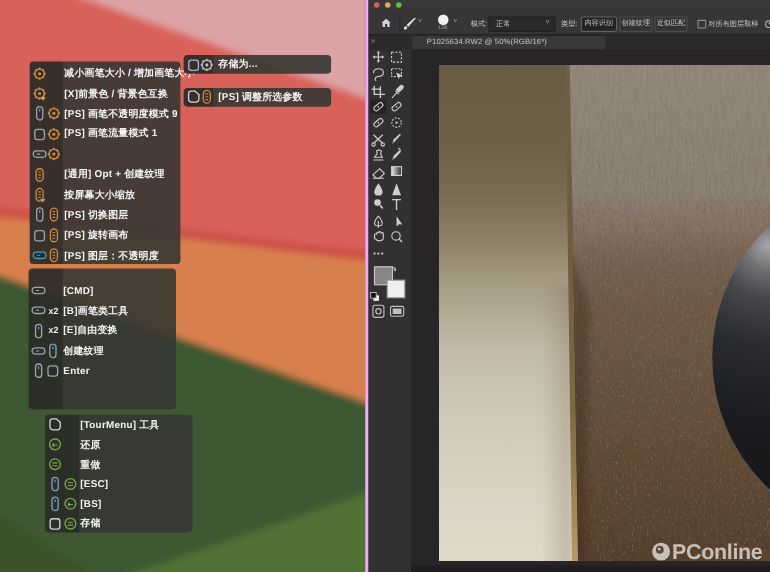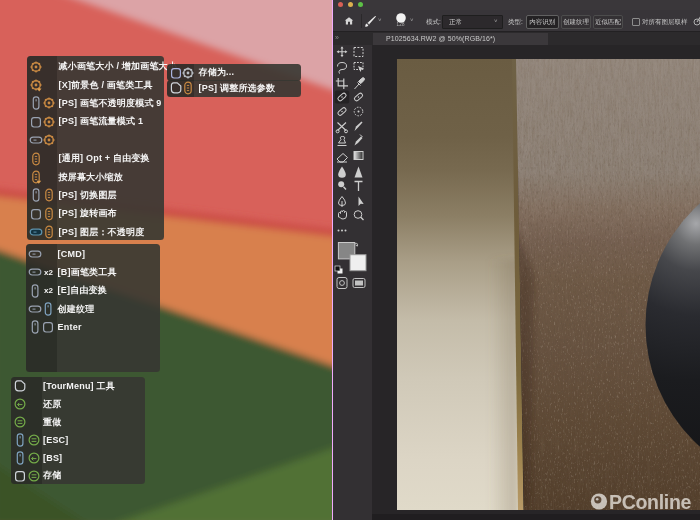--- a/index.html
+++ b/index.html
@@ -5,21 +5,21 @@
 .abs{position:absolute}
 
 .pnl{position:absolute;background:rgba(54,55,50,.9);border-radius:3.5px;color:#f4f4f4}
 .gut{position:absolute;left:0;top:0;bottom:0;background:rgba(0,0,0,.19);border-radius:3.5px 0 0 3.5px}
 .row{position:relative;display:flex;align-items:center}
 .row .txt{position:absolute;left:32px;font-size:9px;font-weight:600;letter-spacing:.2px;white-space:nowrap}
 .ic{position:absolute;top:50%;transform:translateY(-50%)}
 .i1{left:2.2px}.i2{left:15.8px}
 .x2{position:absolute;left:18.5px;font-size:8px;font-weight:700}
 
-#win{position:absolute;left:332px;top:0;width:368px;height:520px;background:#2a282a;border-left:1px solid #f0abfc;box-sizing:border-box}
+#win{position:absolute;left:332px;top:0;width:368px;height:520px;background:#2a282a;border-left:3px solid #f0abfc;box-sizing:border-box}
 #title{position:absolute;left:0;top:0;right:0;height:10px;background:#3a373a}
 .tl{position:absolute;top:1.6px;width:5.6px;height:5.6px;border-radius:50%}
 #opts{position:absolute;left:0;top:10px;right:0;height:21px;background:#383539;border-bottom:1px solid #232123;font-size:6.5px;color:#c8c8c8}
 #tabbar{position:absolute;left:0;top:32px;right:0;height:13px;background:#2c2a2c}
 #tab{position:absolute;left:40px;top:.5px;width:175px;height:12.5px;background:#3b383b;color:#c9c9c9;font-size:7px;line-height:12px;text-align:left;padding-left:13px;letter-spacing:.1px;box-sizing:border-box}
 #tools{position:absolute;left:0;top:45px;width:39px;bottom:0;background:#333033}
 #canvas{position:absolute;left:39px;top:45px;right:0;bottom:0;background:#272527}
 #photo{position:absolute;left:25px;top:14px;width:304px;height:451px}
 #statusb{position:absolute;left:39px;right:0;bottom:0;height:6px;background:#201e20}
 </style></head>
@@ -131,21 +131,21 @@
  <div class="row" style="height:18.4px;margin-top:1.5px">
       <svg class="ic i1" width="14" height="14">
         <use href="#knob"></use>
       </svg>
       <span class="txt">减小画笔大小 / 增加画笔大小</span>
     </div>
  <div class="row" style="height:18.4px">
       <svg class="ic i1" width="14" height="14">
         <use href="#knobA"></use>
       </svg>
-      <span class="txt">[X]前景色 / 画笔类工具</span>
+      <span class="txt">[X]前景色 / 背景色互换</span>
     </div>
  <div class="row" style="height:18.4px">
       <svg class="ic i1" width="14" height="14">
         <use href="#tallo"></use>
       </svg>
       <svg class="ic i2" width="14" height="14">
         <use href="#knob"></use>
       </svg>
       <span class="txt">[PS] 画笔不透明度模式 9</span>
     </div>
@@ -163,21 +163,21 @@
         <use href="#pill"></use>
       </svg>
       <svg class="ic i2" width="14" height="14">
         <use href="#knob"></use>
       </svg>
     </div>
  <div class="row" style="height:18.4px">
       <svg class="ic i1" width="14" height="14">
         <use href="#scroll"></use>
       </svg>
-      <span class="txt">[通用] Opt + 自由变换</span>
+      <span class="txt">[通用] Opt + 创建纹理</span>
     </div>
  <div class="row" style="height:18.4px">
       <svg class="ic i1" width="14" height="14">
         <use href="#scrollA"></use>
       </svg>
       <span class="txt">按屏幕大小缩放</span>
     </div>
  <div class="row" style="height:18.4px">
       <svg class="ic i1" width="14" height="14">
         <use href="#tallo"></use>
@@ -202,21 +202,21 @@
       </svg>
       <svg class="ic i2" width="14" height="14">
         <use href="#scroll"></use>
       </svg>
       <span class="txt">[PS] 图层：不透明度</span>
     </div>
 </div>
 
 <div class="pnl" style="left:25.6px;top:244px;width:134px;height:128px">
  <div class="gut" style="width:31px"></div>
- <div class="row" style="height:18.3px;margin-top:1px">
+ <div class="row" style="height:18.3px;margin-top:11px">
       <svg class="ic i1" width="14" height="14">
         <use href="#pill"></use>
       </svg>
       <span class="txt">[CMD]</span>
     </div>
  <div class="row" style="height:18.3px">
       <svg class="ic i1" width="14" height="14">
         <use href="#pill"></use>
       </svg>
       <span class="x2">x2</span>
@@ -242,21 +242,21 @@
       <svg class="ic i1" width="14" height="14">
         <use href="#tallo"></use>
       </svg>
       <svg class="ic i2" width="14" height="14">
         <use href="#sqr"></use>
       </svg>
       <span class="txt">Enter</span>
     </div>
 </div>
 
-<div class="pnl" style="left:11px;top:376.5px;width:134px;height:107.5px">
+<div class="pnl" style="left:41px;top:376.5px;width:134px;height:107.5px">
  <div class="gut" style="width:31px"></div>
  <div class="row" style="height:17.9px;margin-top:.8px">
       <svg class="ic i1" width="14" height="14">
         <use href="#blob"></use>
       </svg>
       <span class="txt">[TourMenu] 工具</span>
     </div>
  <div class="row" style="height:17.9px">
       <svg class="ic i1" width="14" height="14">
         <use href="#gc1"></use>
@@ -291,21 +291,21 @@
       <svg class="ic i1" width="14" height="14">
         <use href="#sqw"></use>
       </svg>
       <svg class="ic i2" width="14" height="14">
         <use href="#gc2"></use>
       </svg>
       <span class="txt">存储</span>
     </div>
 </div>
 
-<div class="pnl" style="left:166.5px;top:64px;width:134px;height:17px">
+<div class="pnl" style="left:166.5px;top:50px;width:134px;height:17px">
  <div class="gut" style="width:27px"></div>
  <div class="row" style="height:17px">
       <svg class="ic" style="left:2.5px" width="14" height="14">
         <use href="#sqp"></use>
       </svg>
       <svg class="ic" style="left:14.5px" width="14" height="14">
         <use href="#knobg"></use>
       </svg>
       <span class="txt">存储为...</span>
     </div>

